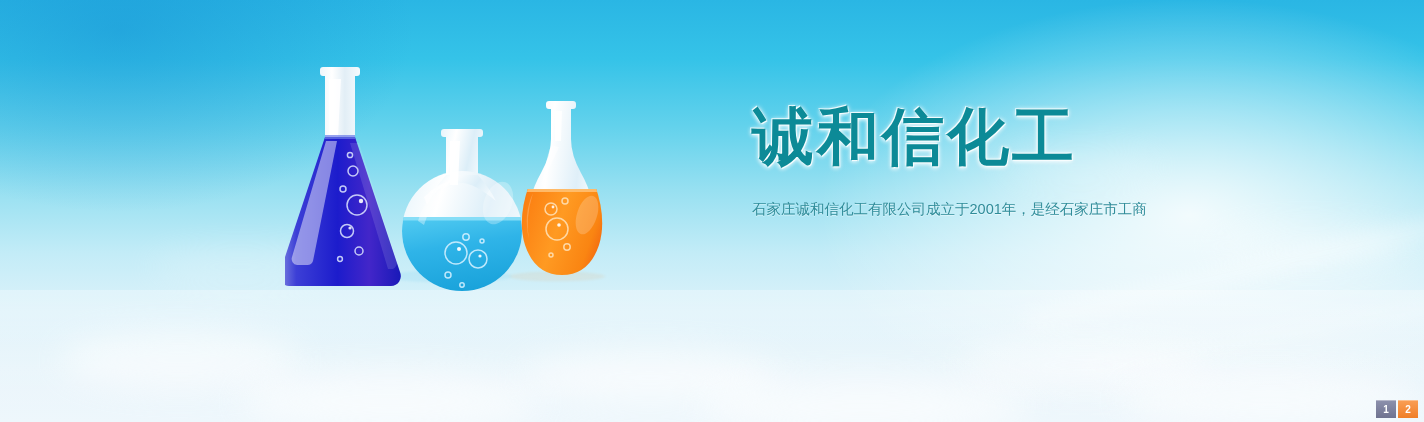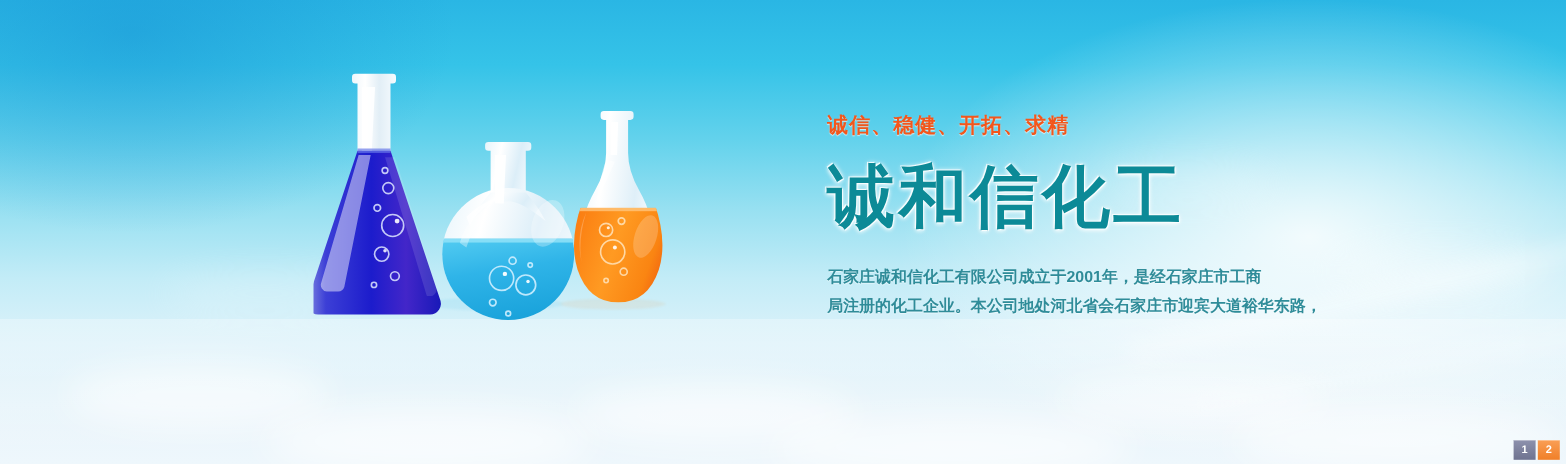--- a/index.html
+++ b/index.html
@@ -53,21 +53,21 @@
     text-shadow:
       0 0 5px rgba(255,255,255,0.95),
       1px 1px 0 rgba(255,255,255,0.8),
       -1px -1px 0 rgba(255,255,255,0.8),
       0 2px 4px rgba(255,255,255,0.7);
   }
   #desc{
     margin:26px 0 0 0;font-size:14.5px;line-height:27px;color:#2f8c99;
     text-shadow:0 1px 1px rgba(255,255,255,0.6);
   }
-  #desc div{white-space:nowrap;font-weight:bold;}
+  #desc div{white-space:nowrap;}
   
   #pager{position:absolute;right:6px;bottom:4px;display:flex;gap:2px;}
   .page-btn{
     width:20px;height:18px;display:flex;align-items:center;justify-content:center;
     font-size:10px;font-weight:bold;color:#ffffff;cursor:pointer;
     font-family:"Liberation Sans",sans-serif;
     box-shadow:inset 0 1px 0 rgba(255,255,255,0.35);
   }
   .page-btn.inactive{background:linear-gradient(to bottom,#8d91ad,#6f7390);}
   .page-btn.active{background:linear-gradient(to bottom,#fa9f56,#f07f28);}
@@ -228,25 +228,23 @@
         <circle cx="58" cy="104" r="3"></circle>
         <circle cx="60" cy="150" r="3.2"></circle>
         <circle cx="44" cy="158" r="2"></circle>
       </g>
       <circle cx="52" cy="128" r="1.8" fill="#ffffff" opacity="0.9"></circle>
       <circle cx="46" cy="110" r="1.4" fill="#ffffff" opacity="0.85"></circle>
     </svg>
   </div>
 
   <div id="textblock">
-    <div id="tagline">诚信、稳健、开拓、求精</div>
     <div id="title">诚和信化工</div>
     <div id="desc">
       <div>石家庄诚和信化工有限公司成立于2001年，是经石家庄市工商</div>
-      <div>局注册的化工企业。本公司地处河北省会石家庄市迎宾大道裕华东路，</div>
     </div>
   </div>
 
   <div id="pager">
     <div class="page-btn inactive">1</div>
     <div class="page-btn active">2</div>
   </div>
 
 </div>
 

